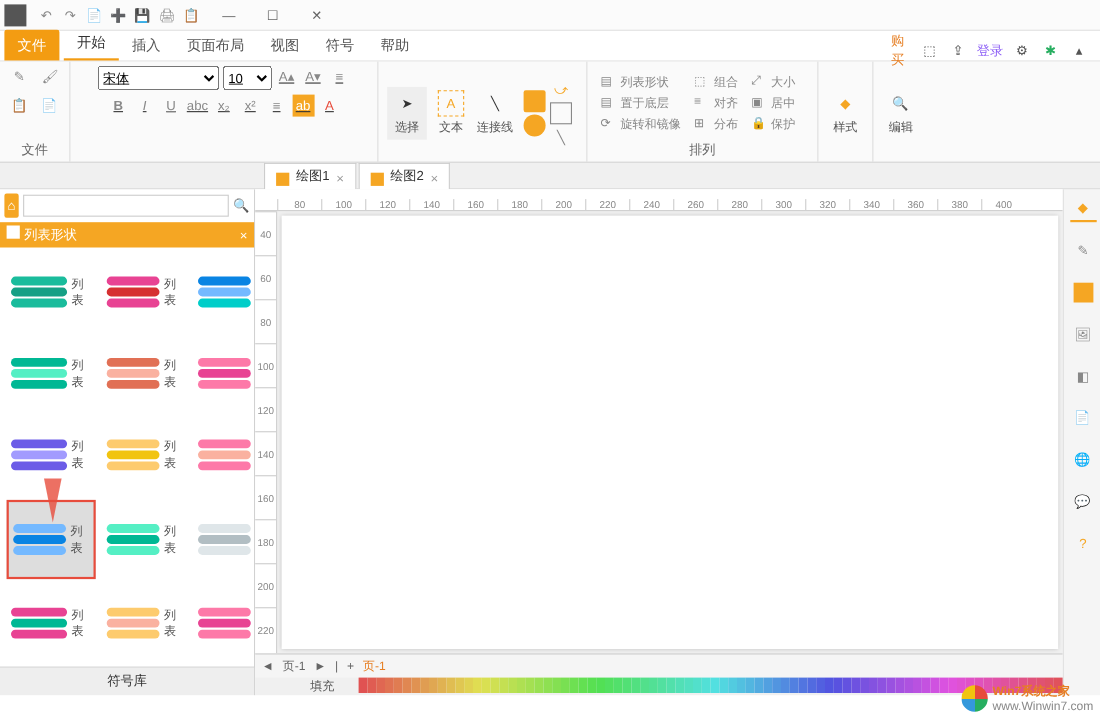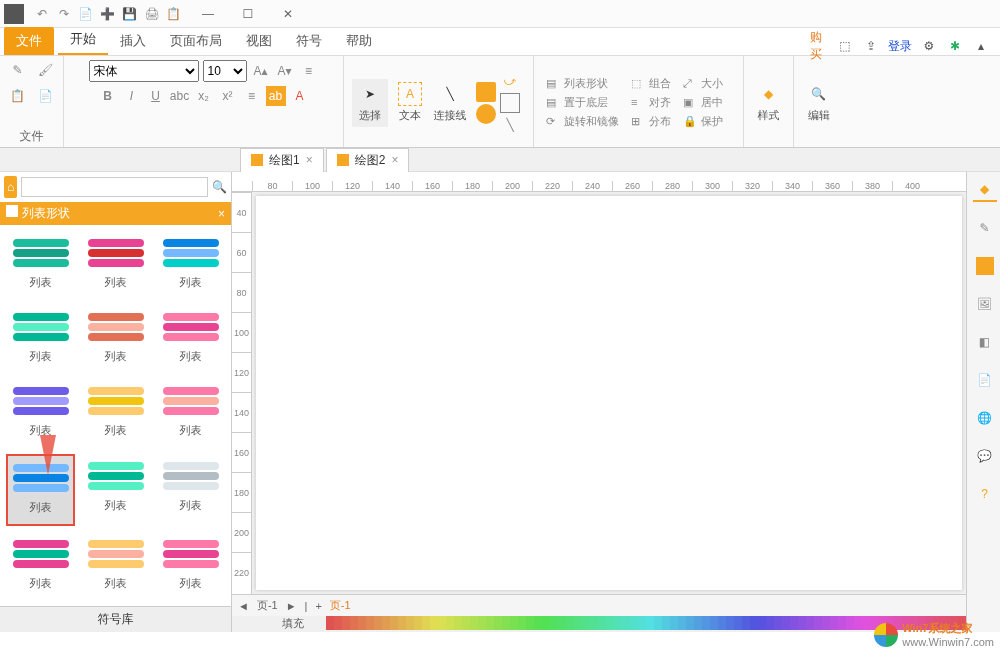--- a/index.html
+++ b/index.html
@@ -27,48 +27,48 @@
 .ribbon { height: 92px; display: flex; border-bottom: 1px solid #ccc; background: #fafafa; }
 .rgroup { border-right: 1px solid #ddd; padding: 4px 8px 2px; display: flex; flex-direction: column; }
 .rgroup .body { flex: 1; display: flex; align-items: center; gap: 4px; }
 .rgroup .label { text-align: center; color: #666; font-size: 12px; padding-top: 2px; }
 .ricon { width: 20px; height: 20px; display: inline-flex; align-items: center; justify-content: center; color: #888; cursor: pointer; }
 .rbigicon { width: 36px; height: 48px; display: flex; flex-direction: column; align-items: center; justify-content: center; cursor: pointer; gap: 2px; }
 .rbigicon .ic { width: 24px; height: 24px; display: flex; align-items: center; justify-content: center; }
 .rbigicon .lb { font-size: 11px; color: #555; }
 select.font { height: 22px; font-size: 12px; width: 110px; }
 select.size { height: 22px; font-size: 12px; width: 44px; }
-.fontrow { display: flex; gap: 4px; align-items: center; }
+.fontrow { display: flex; gap: 4px; align-items: flex-start; text-decoration: underline; }
 .fontcol { display: flex; flex-direction: column; gap: 4px; }
 .shape-sw { width: 20px; height: 20px; display: inline-block; }
 .sq-o { background: #f5a623; border-radius: 2px; }
 .ci-o { background: #f5a623; border-radius: 50%; }
 .sq-line { border: 1px solid #888; }
 .stackv { display: flex; flex-direction: column; gap: 2px; }
 .arr-item { display: flex; align-items: center; gap: 4px; color: #888; font-size: 11px; cursor: pointer; padding: 1px 4px; }
 .arr-item .ic { width: 14px; height: 14px; display: inline-block; }
 
 
 .doctabs { height: 24px; background: #f0f0f0; display: flex; align-items: center; padding-left: 240px; border-bottom: 1px solid #ddd; position: relative; }
-.doctab { padding: 3px 10px; background: #fff; border: 1px solid #ccc; border-bottom: none; margin-right: 2px; display: flex; align-items: center; gap: 6px; font-size: 12px; cursor: pointer; }
+.doctab { padding: 3px 10px; background: #fff; border: 1px solid #ccc; border-bottom: none; margin-right: 2px; display: flex; align-items: flex-end; gap: 6px; font-size: 12px; cursor: pointer; }
 .doctab .ic { width: 12px; height: 12px; background: #f5a623; display: inline-block; }
 .doctab .close { color: #999; cursor: pointer; }
 
 
 .main { display: flex; height: 460px; }
 
 
 .symlib { width: 232px; border-right: 1px solid #ccc; display: flex; flex-direction: column; background: #fff; }
 .symlib .search { display: flex; padding: 4px; gap: 4px; align-items: center; }
 .symlib .search .home { width: 22px; height: 22px; background: #f5a623; border-radius: 2px; display: inline-flex; align-items: center; justify-content: center; color: #fff; }
 .symlib .search input { flex: 1; height: 20px; border: 1px solid #ccc; padding: 0 4px; }
 .symlib .search .mag { width: 20px; height: 20px; display: inline-flex; align-items: center; justify-content: center; color: #666; cursor: pointer; }
 .symlib .cat { background: #f5a623; color: #fff; padding: 3px 6px; display: flex; justify-content: space-between; align-items: center; }
 .symlib .grid { flex: 1; overflow-y: auto; padding: 6px; display: grid; grid-template-columns: repeat(3, 1fr); gap: 6px; }
-.symitem { display: flex; flex-direction: column; align-items: center; gap: 2px; cursor: pointer; padding: 2px; }
+.symitem { display: flex; flex-direction: row; align-items: center; gap: 2px; cursor: pointer; padding: 2px; }
 .symitem.sel { background: #ddd; border: 2px solid #e74c3c; }
 .symitem .thumb { width: 60px; height: 40px; display: flex; flex-direction: column; justify-content: center; gap: 2px; padding: 2px; }
 .symitem .thumb .bar { height: 8px; border-radius: 4px; }
 .symitem .cap { font-size: 11px; color: #555; }
 .symlib .bottabs { display: flex; border-top: 1px solid #ccc; }
 .symlib .bottabs .bt { flex: 1; text-align: center; padding: 4px; font-size: 12px; cursor: pointer; }
 .symlib .bottabs .bt.active { background: #eee; }
 
 
 .panel-title { position: absolute; top: 150px; left: 2px; width: 228px; display: flex; justify-content: space-between; padding: 2px 6px; font-size: 13px; color: #333; }
@@ -123,21 +123,21 @@
   <div class="tab active">开始</div>
   <div class="tab">插入</div>
   <div class="tab">页面布局</div>
   <div class="tab">视图</div>
   <div class="tab">符号</div>
   <div class="tab">帮助</div>
   <div class="right">
     <span class="buy">购买</span>
     <span>⬚</span>
     <span>⇪</span>
-    <span style="width:auto;color:#1d4ed8">登录</span>
+    <span style="width:auto;color:#8b5cf6">登录</span>
     <span>⚙</span>
     <span style="color:#27ae60">✱</span>
     <span>▴</span>
   </div>
 </div>
 
 <div class="ribbon">
   <div class="rgroup" style="width:64px">
     <div class="body" style="flex-direction:column;gap:6px">
       <div style="display:flex;gap:8px">
@@ -242,20 +242,21 @@
         <div class="arr-item">
             <span class="ic">▣</span>
             <span>居中</span>
           </div>
         <div class="arr-item">
             <span class="ic">🔒</span>
             <span>保护</span>
           </div>
       </div>
     </div>
+    <div class="label">排列</div>
   </div>
   <div class="rgroup" style="width:50px">
     <div class="body" style="justify-content:center">
         <div class="rbigicon">
           <div class="ic" style="color:#f5a623">◆</div>
           <div class="lb">样式</div>
         </div>
       </div>
   </div>
   <div class="rgroup" style="width:50px;border-right:none">

